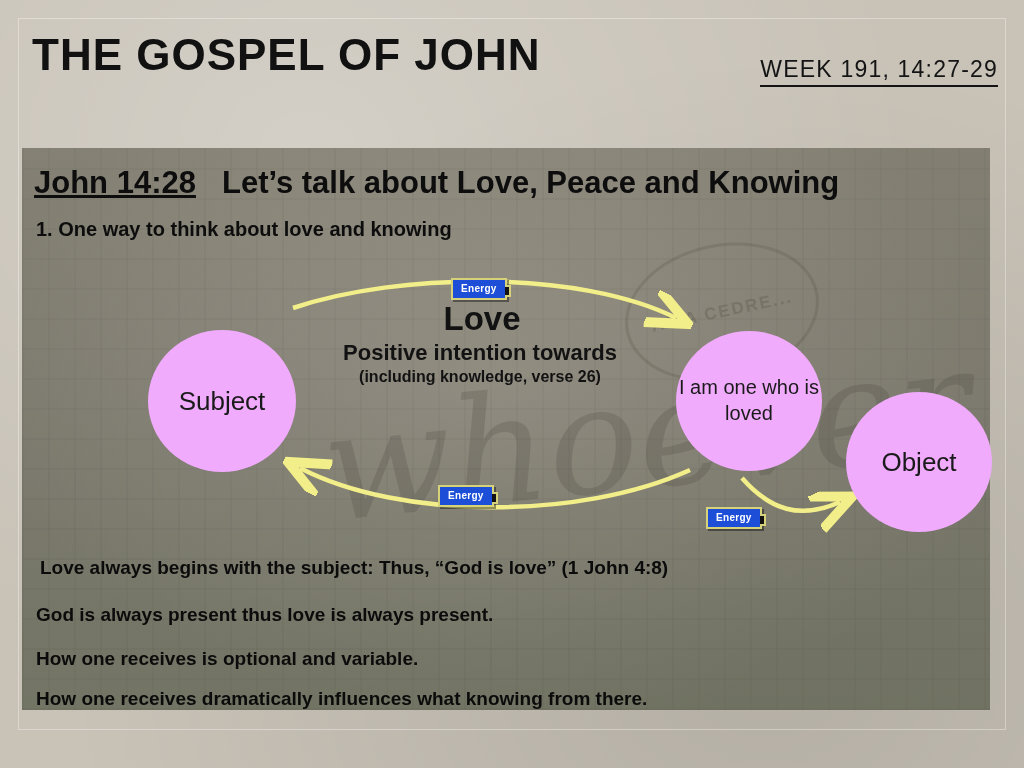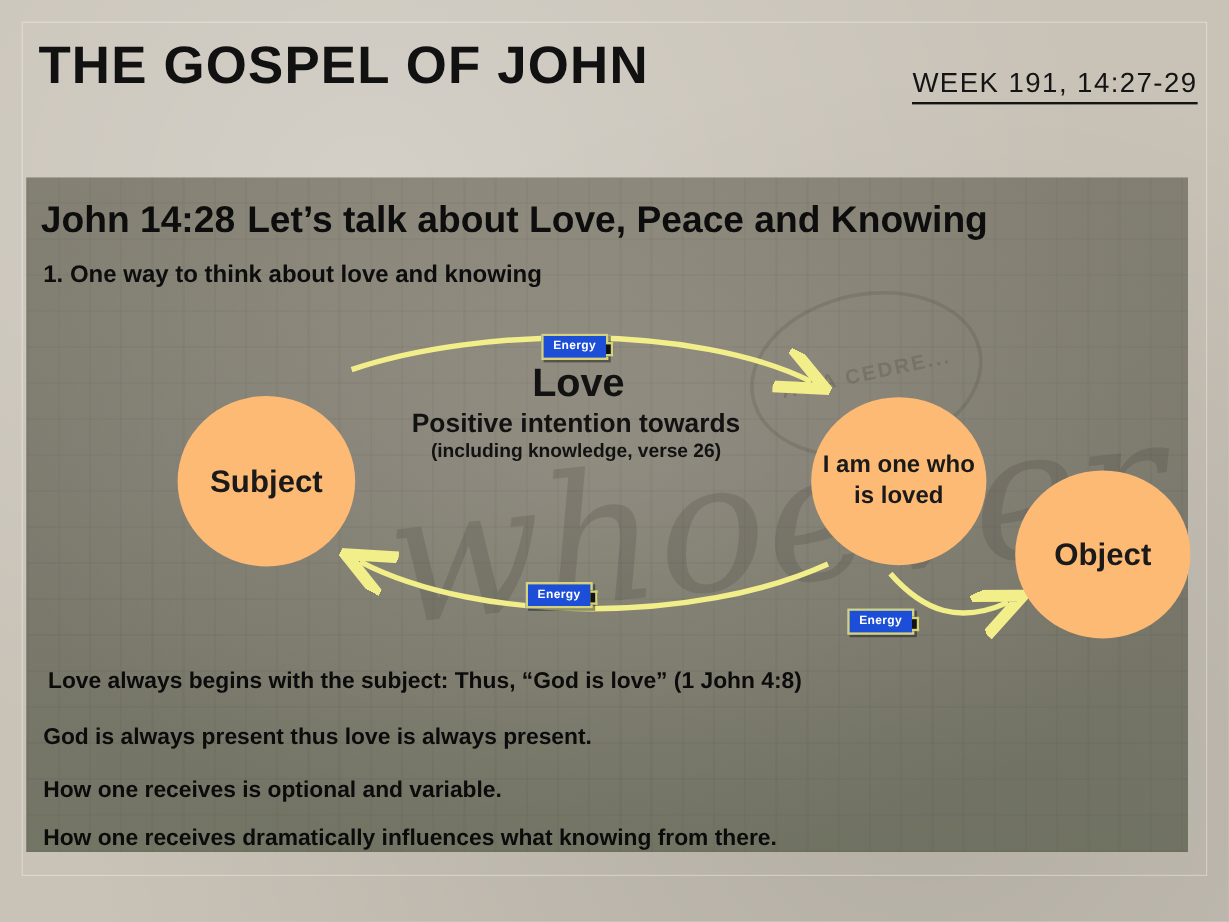--- a/index.html
+++ b/index.html
@@ -124,42 +124,42 @@
 
   .verse-head {
     position: absolute;
     left: 34px;
     top: 165px;
     font-size: 31px;
     font-weight: bold;
     color: #0d0d0d;
     white-space: nowrap;
   }
-  .verse-head .ref { margin-right: 10px; }
+  .verse-head .ref { margin-right: 26px; text-decoration: underline; }
 
   .point-1 {
     position: absolute;
     left: 36px;
     top: 218px;
     font-size: 20px;
     font-weight: bold;
     color: #0d0d0d;
   }
 
   
   .circle {
     position: absolute;
     border-radius: 50%;
-    background: #fdba74;
+    background: #f0abfc;
     display: flex;
     align-items: center;
     justify-content: center;
     text-align: center;
     color: #1a1a1a;
-    font-weight: bold;
+    font-weight: normal;
   }
   .circle-subject {
     left: 148px;
     top: 330px;
     width: 148px;
     height: 142px;
     font-size: 26px;
   }
   .circle-loved {
     left: 676px;

